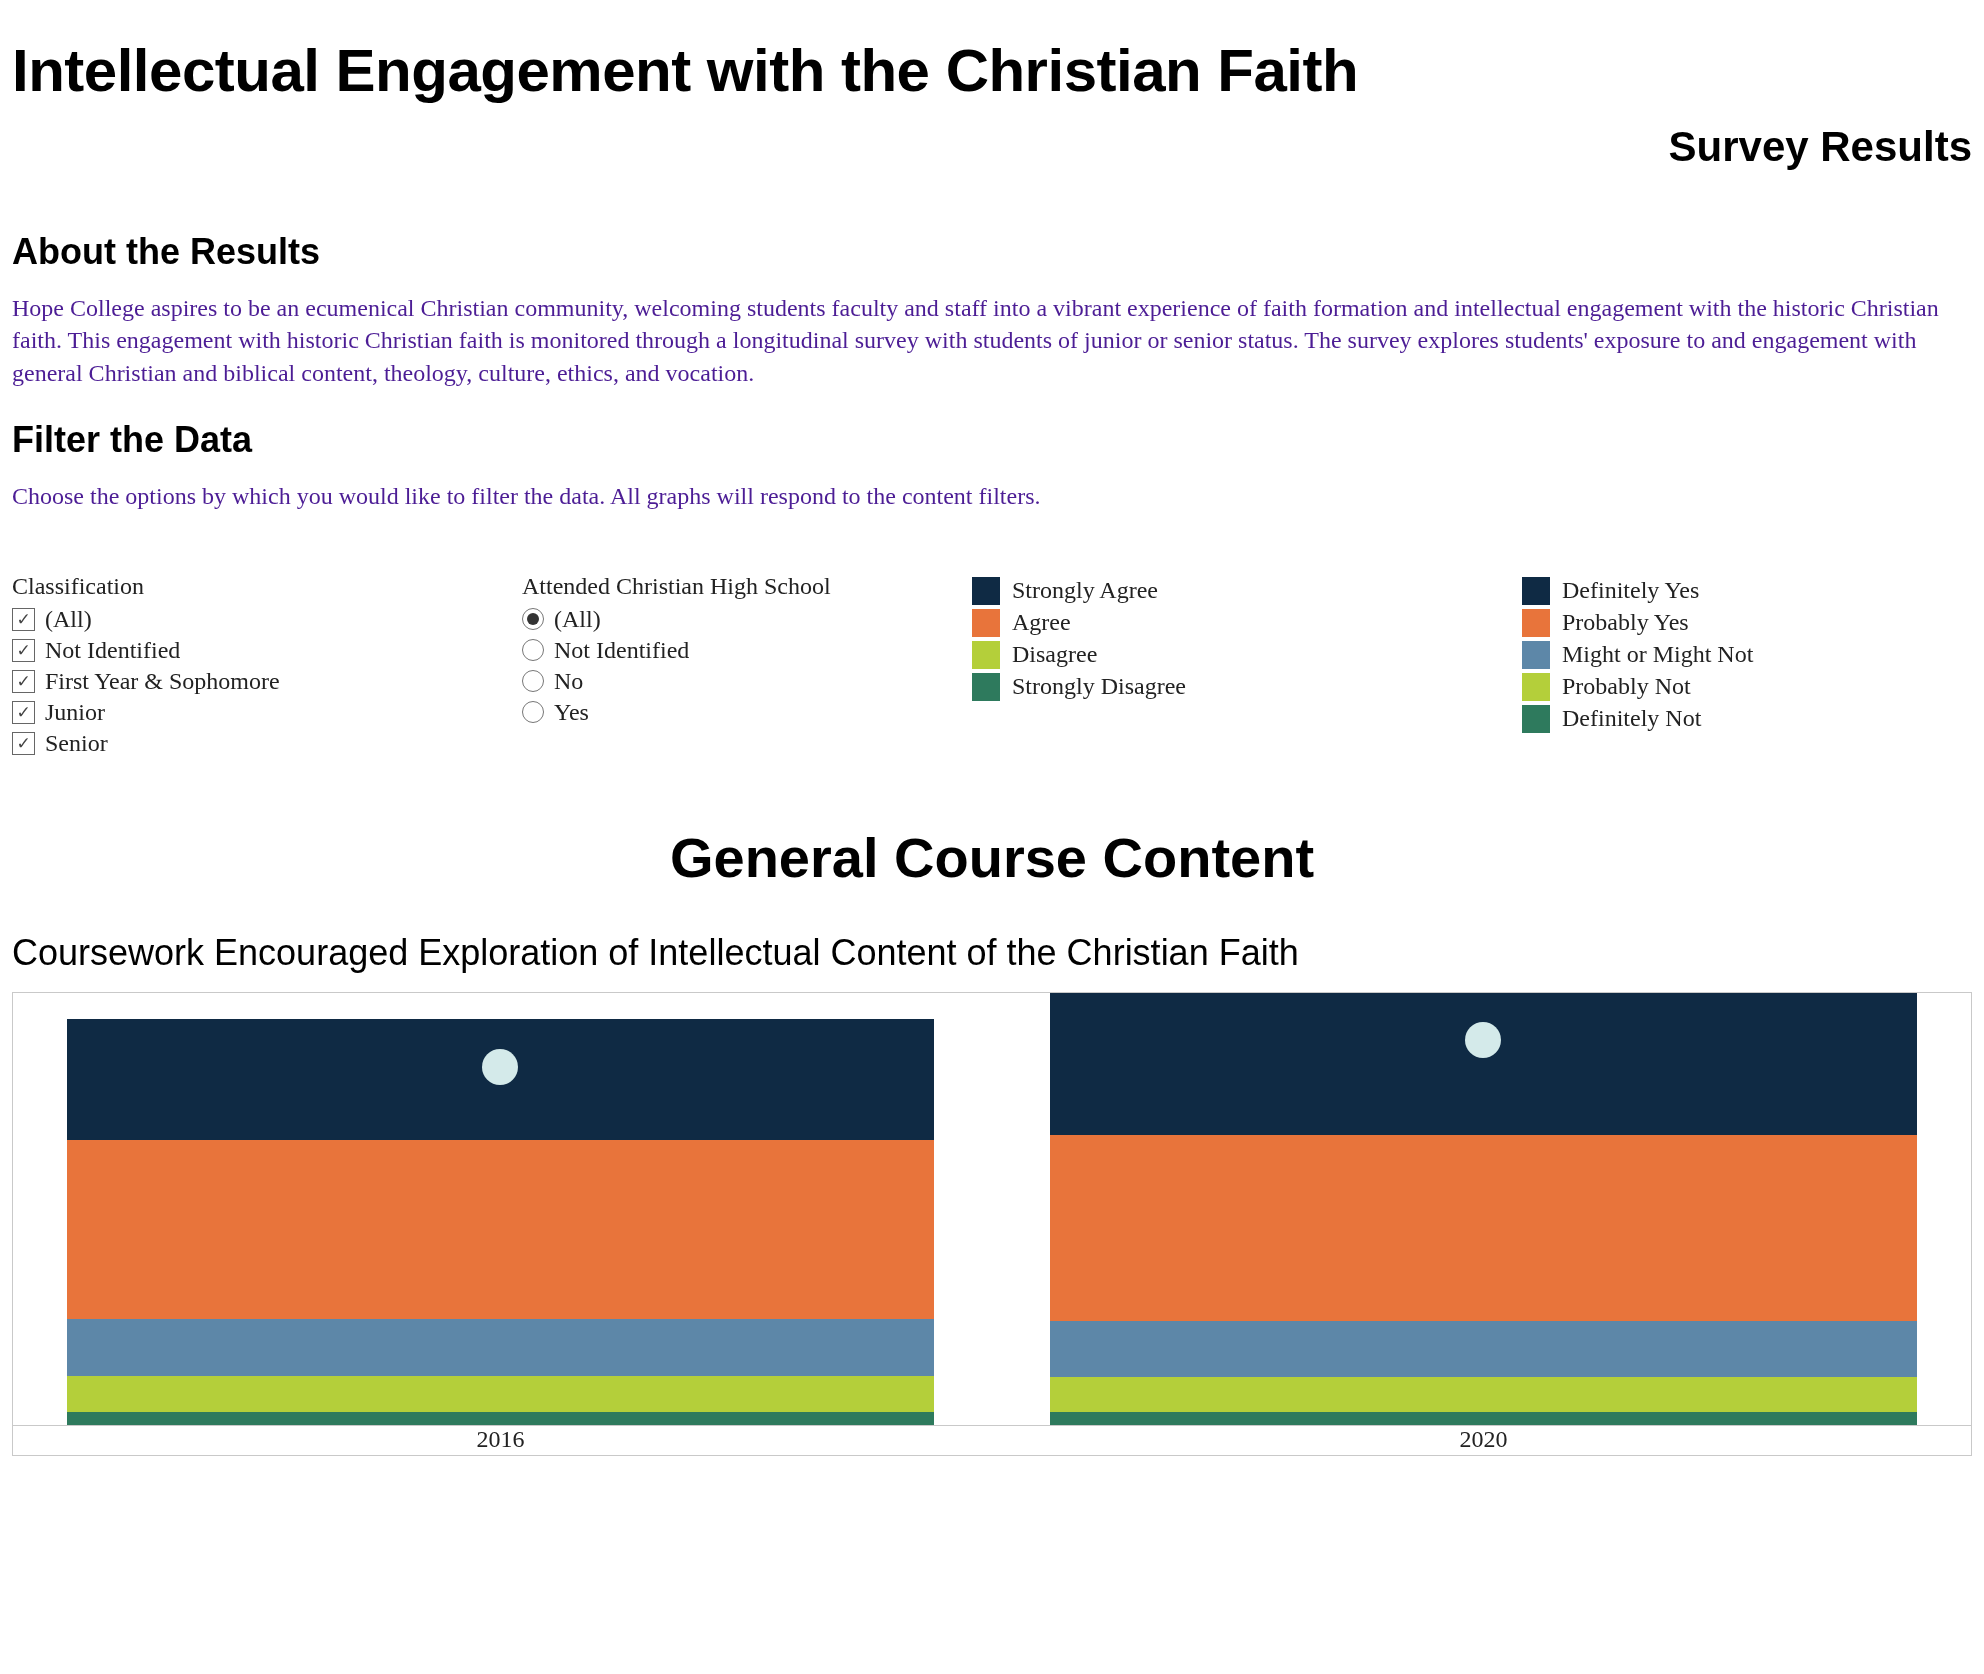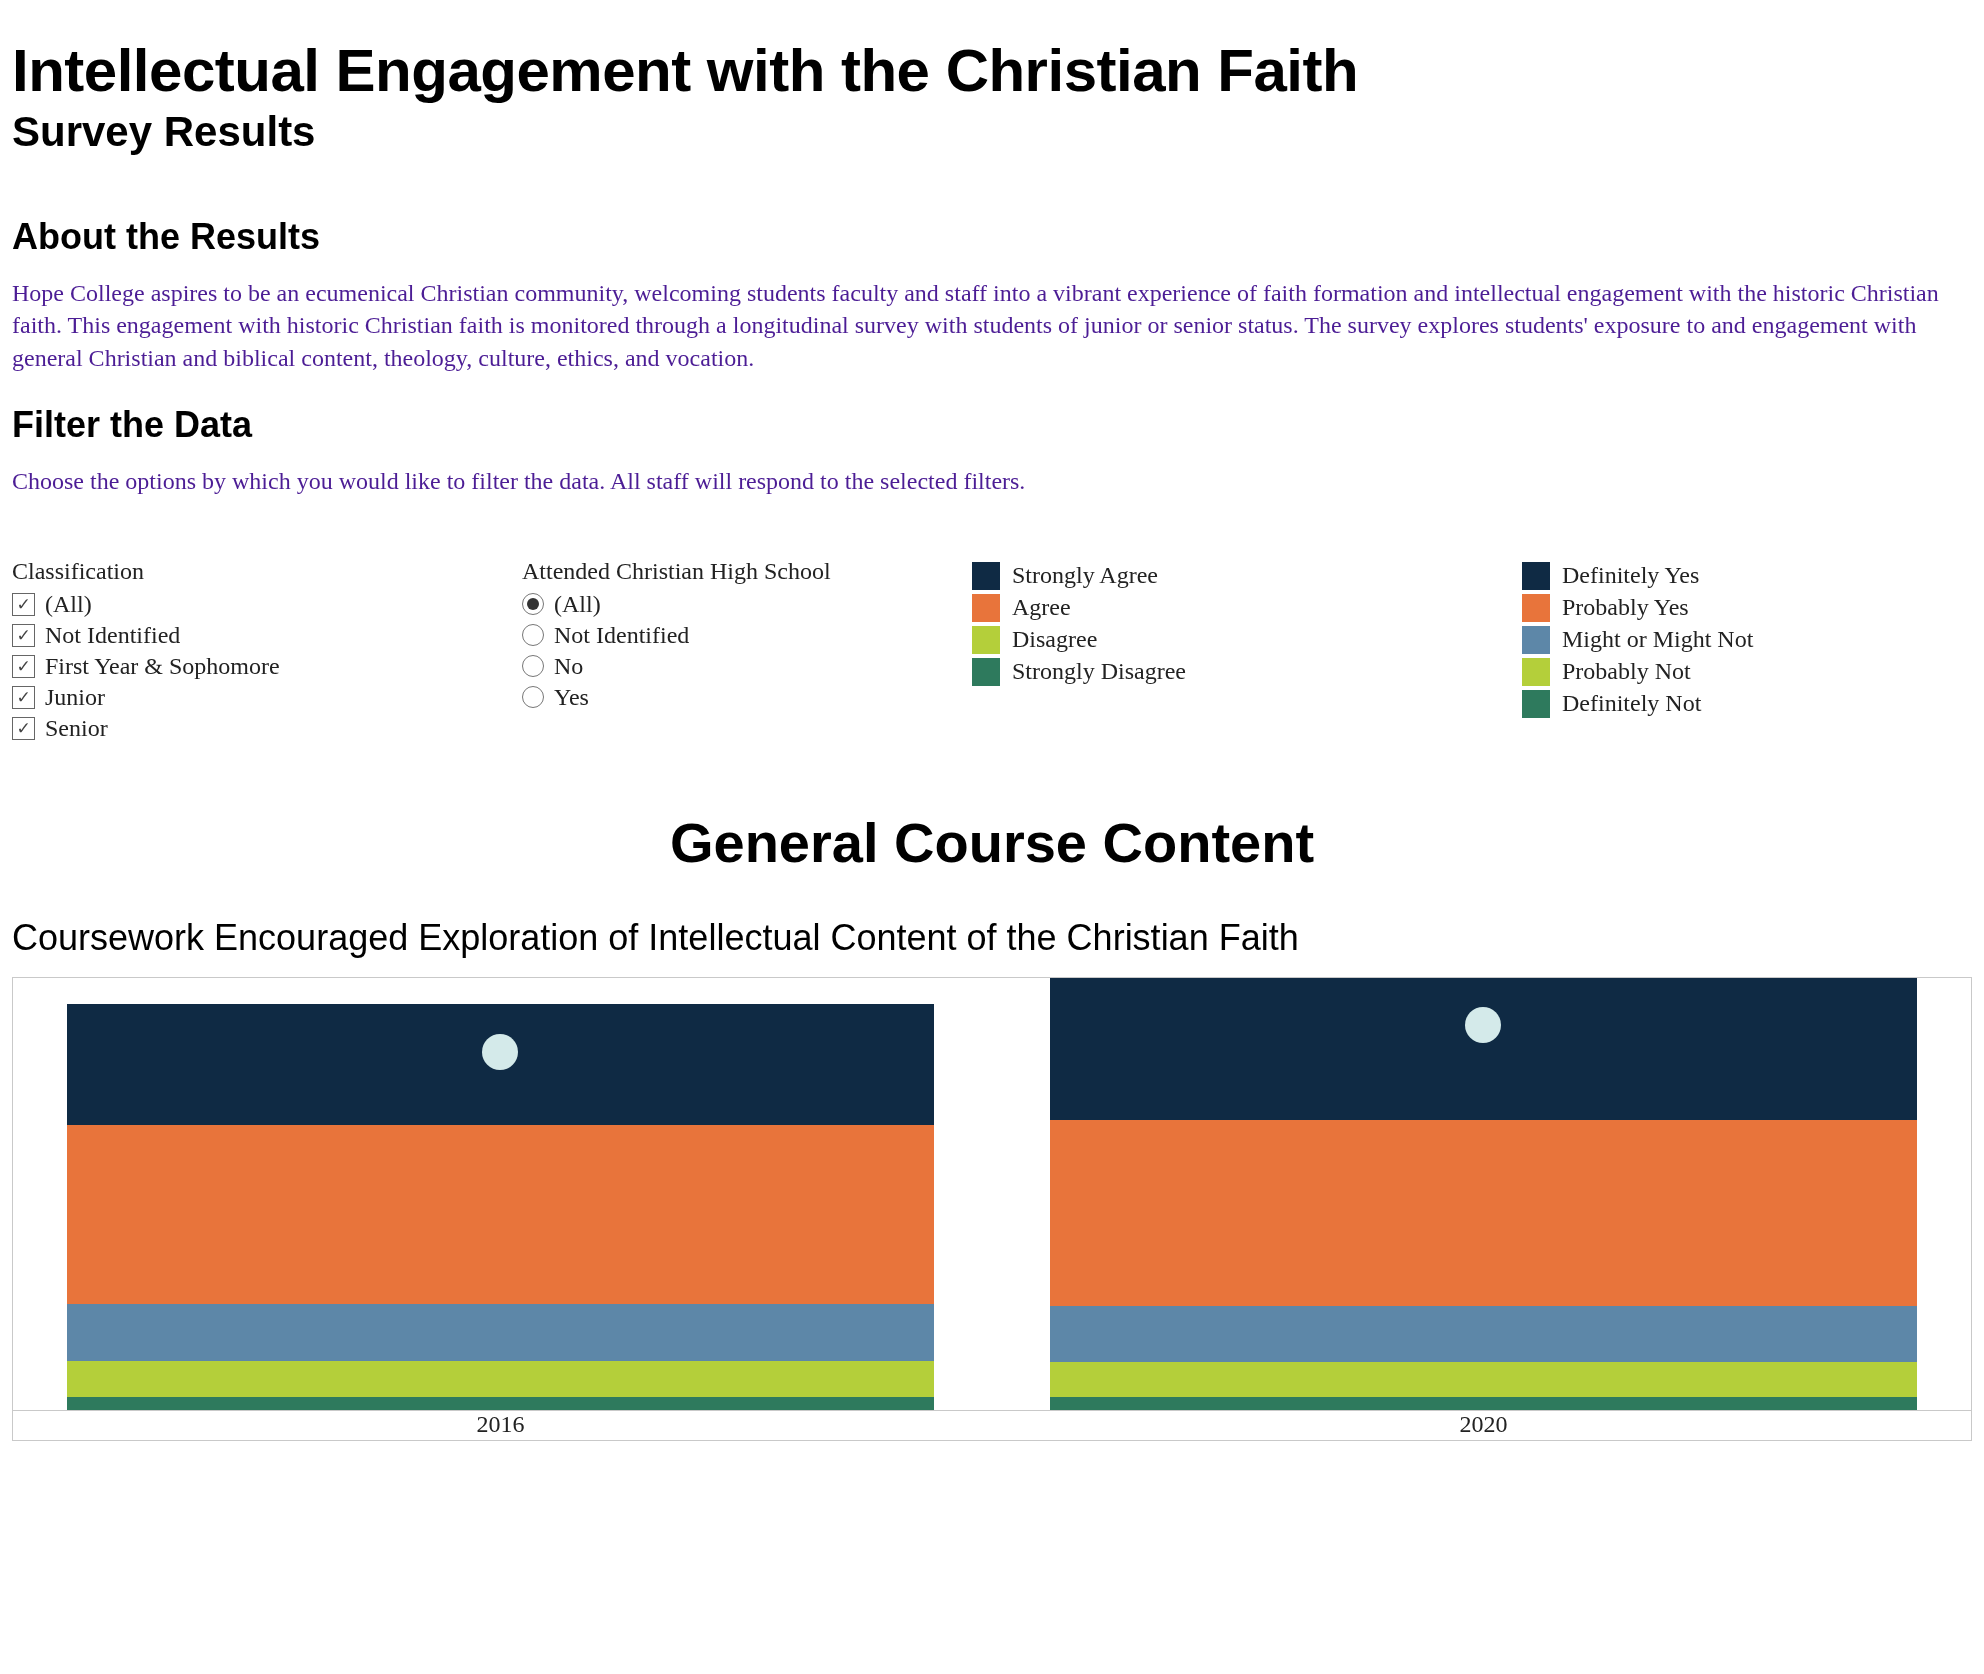--- a/index.html
+++ b/index.html
@@ -14,23 +14,23 @@
       font-family: "Gill Sans", "Segoe UI", Arial, sans-serif;
       font-weight: 700;
       text-align: left;
       font-size: 60px;
       margin-top: 24px;
       letter-spacing: -0.5px;
     }
     .page-subtitle {
       font-family: "Gill Sans", "Segoe UI", Arial, sans-serif;
       font-weight: 700;
-      text-align: left;
+      text-align: right;
       font-size: 42px;
-      margin-top: 3px;
+      margin-top: 18px;
     }
     .section-heading {
       font-family: "Gill Sans", "Segoe UI", Arial, sans-serif;
       font-weight: 700;
       font-size: 36px;
       margin-top: 60px;
     }
     .section-heading.tight { margin-top: 30px; }
     .body-text {
       font-family: Georgia, "Times New Roman", serif;
@@ -169,21 +169,21 @@
 <body>
 
 <div class="container">
   <h1 class="page-title">Intellectual Engagement with the Christian Faith</h1>
   <h2 class="page-subtitle">Survey Results</h2>
 
   <h3 class="section-heading">About the Results</h3>
   <p class="body-text">Hope College aspires to be an ecumenical Christian community, welcoming students faculty and staff into a vibrant experience of faith formation and intellectual engagement with the historic Christian faith.  This engagement with historic Christian faith is monitored through a longitudinal survey with students of junior or senior status.  The survey explores students' exposure to and engagement with general Christian and biblical content, theology, culture, ethics, and vocation.</p>
 
   <h3 class="section-heading tight">Filter the Data</h3>
-  <p class="body-text">Choose the options by which you would like to filter the data.  All staff will respond to the selected filters.</p>
+  <p class="body-text">Choose the options by which you would like to filter the data.  All graphs will respond to the content filters.</p>
 
   <div class="filters-row">
     <div class="filter-col c1">
       <div class="filter-label">Classification</div>
       <div id="classification-list">
           <div class="check-item">
             <span class="check-box">✓</span>
             <span>(All)</span>
           </div>
           <div class="check-item">

